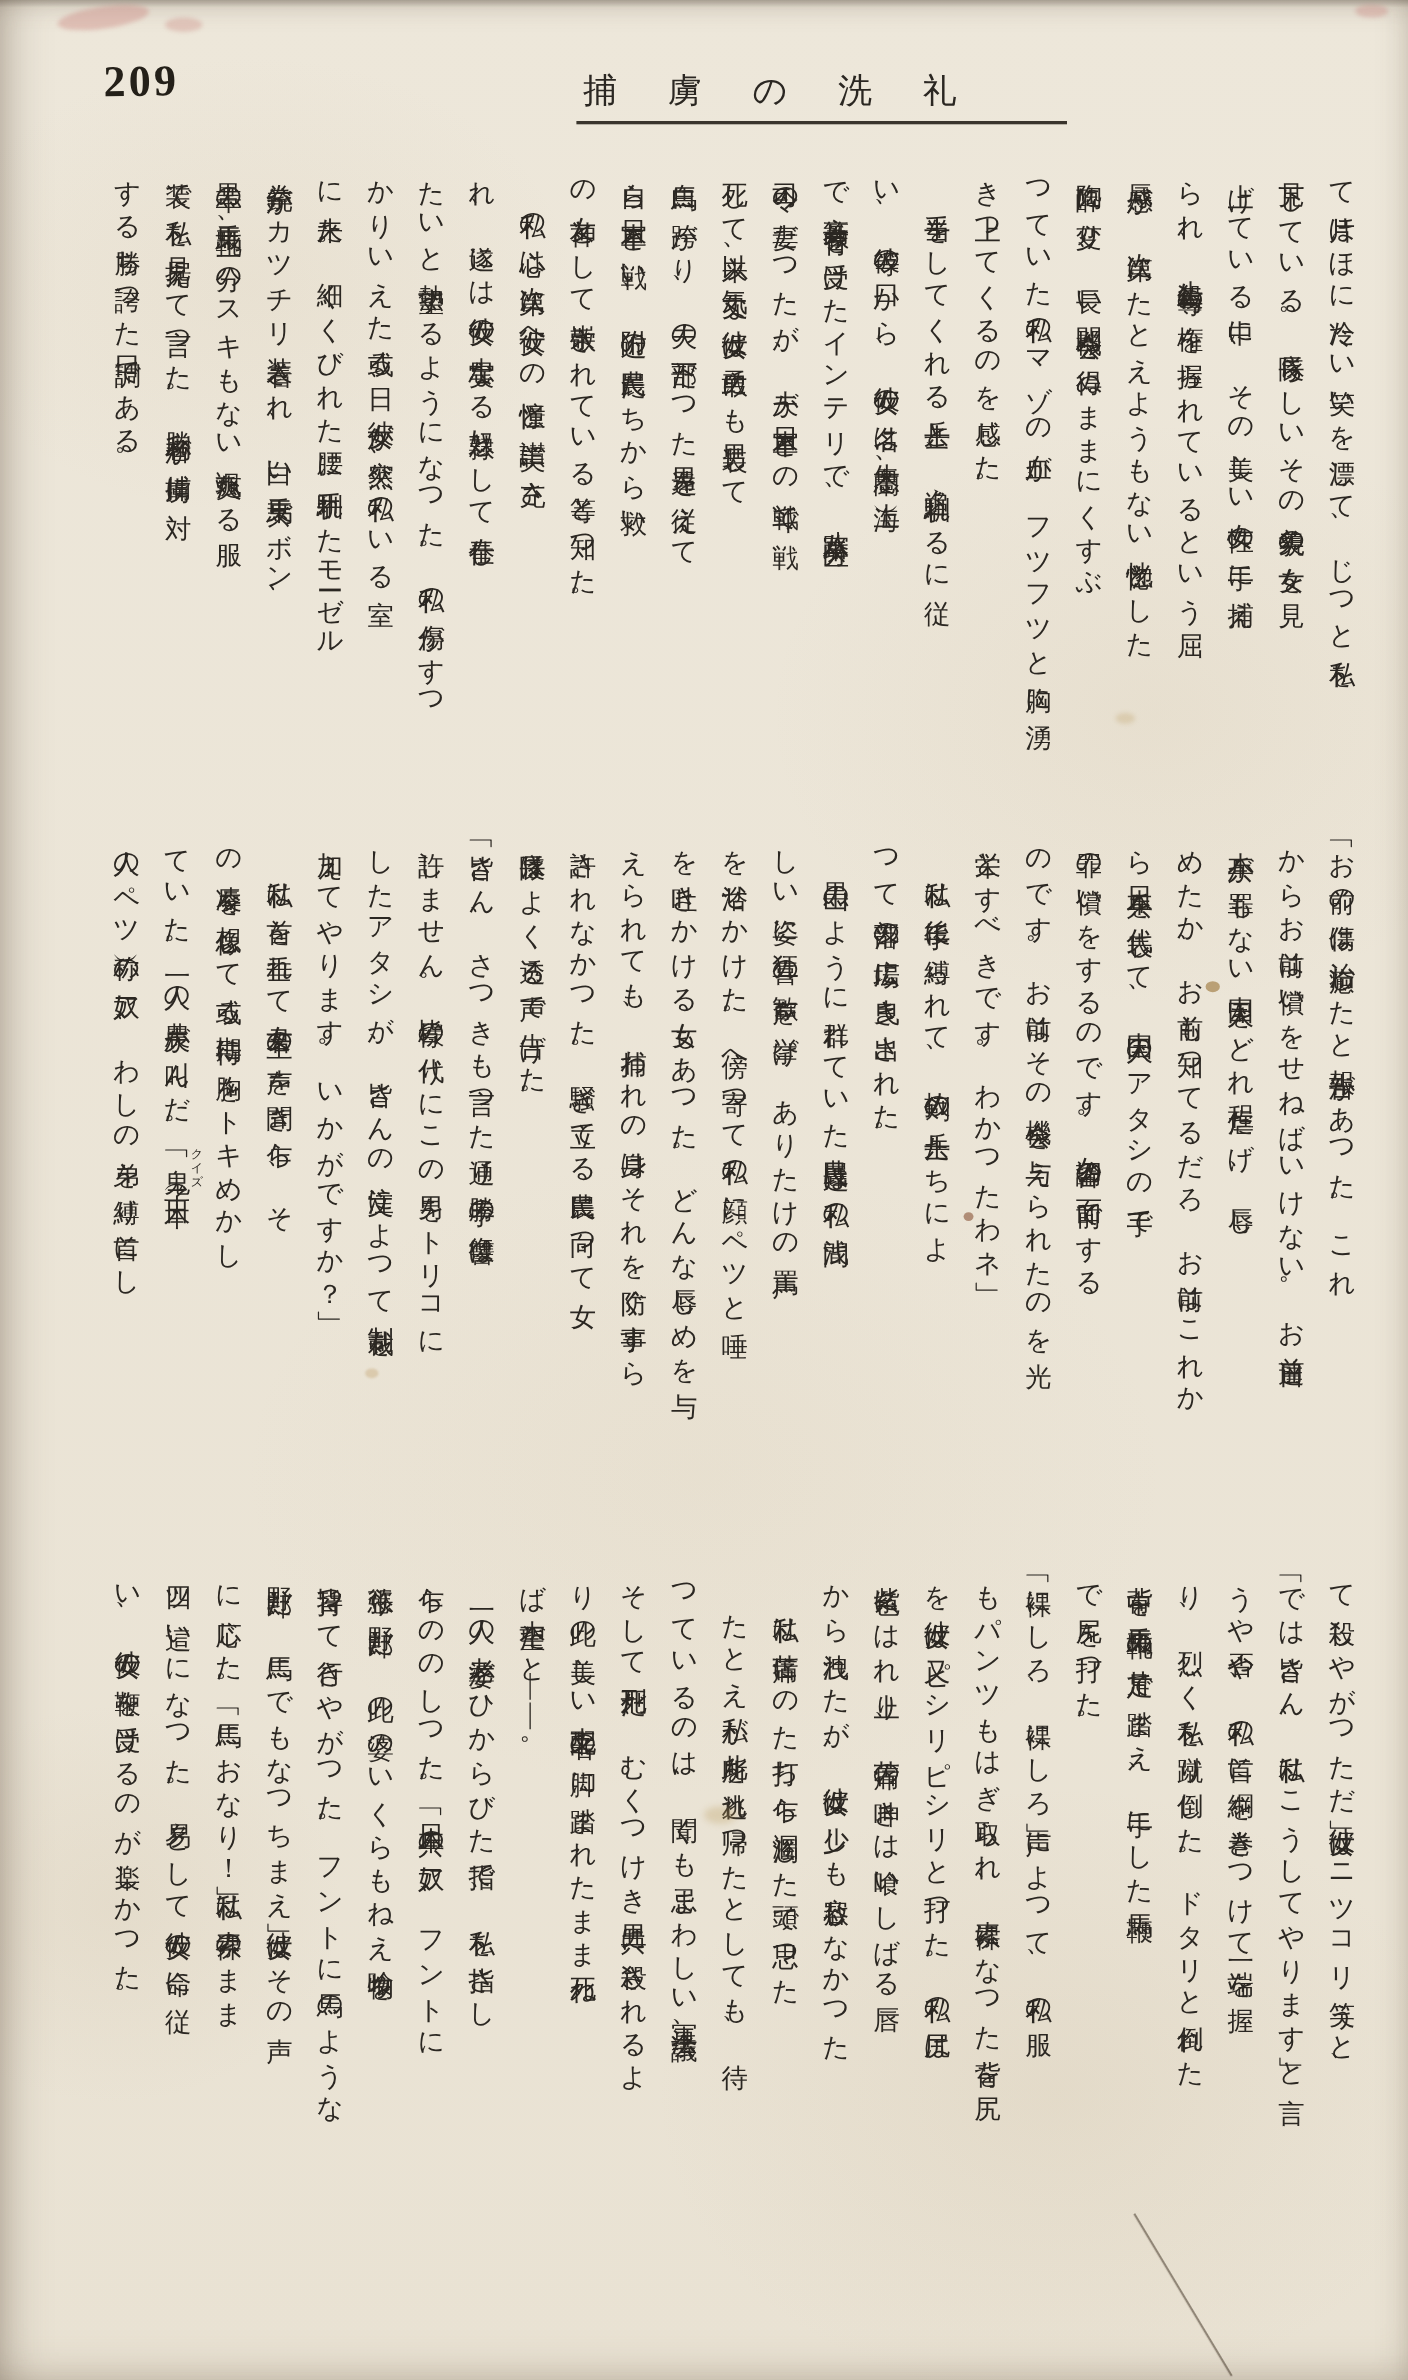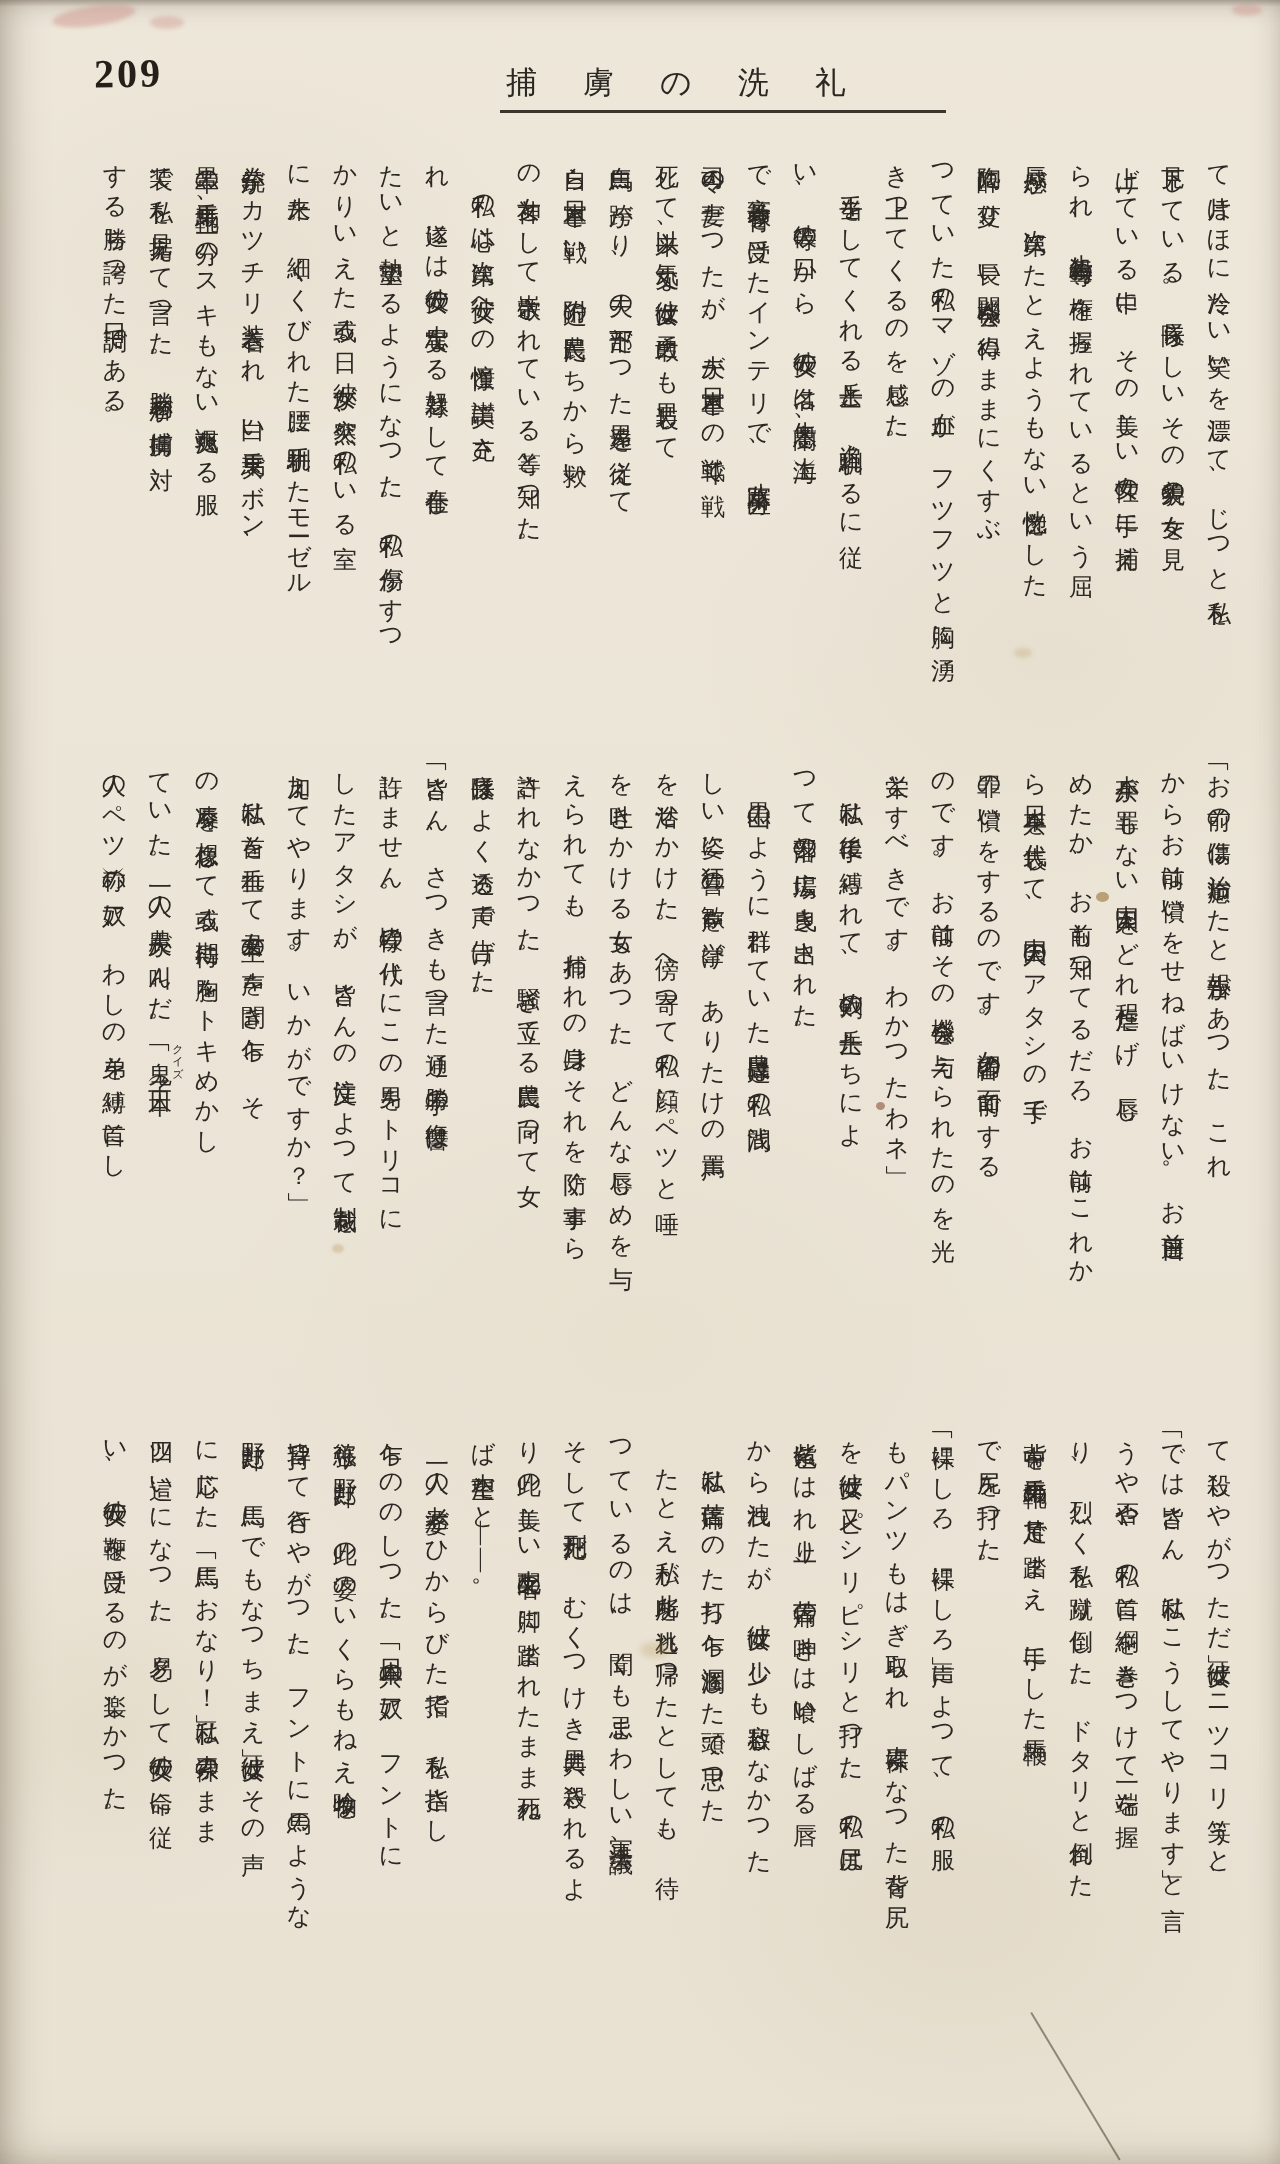--- a/index.html
+++ b/index.html
@@ -25,21 +25,21 @@
   }
   .top-edge{position:absolute;left:0;top:0;width:1280px;height:7px;
     background:linear-gradient(rgba(75,64,52,.30),transparent);}
   
   .page-number{
     position:absolute;left:94px;top:50px;
     font-size:40px;font-weight:700;letter-spacing:3px;color:#242019;
     transform:rotate(-1deg);
   }
   .page-title{
-    position:absolute;left:500px;top:62px;
+    position:absolute;left:524px;top:62px;
     font-size:31px;color:#2b2722;letter-spacing:46px;white-space:nowrap;
     padding:0 54px 6px 6px;border-bottom:3px solid #3a352d;
   }
   
   .band{
     position:absolute;right:38px;width:1154px;
     writing-mode:vertical-rl;
     font-size:24px;line-height:46px;letter-spacing:3px;
     color:#2b2722;text-align:left;
   }

